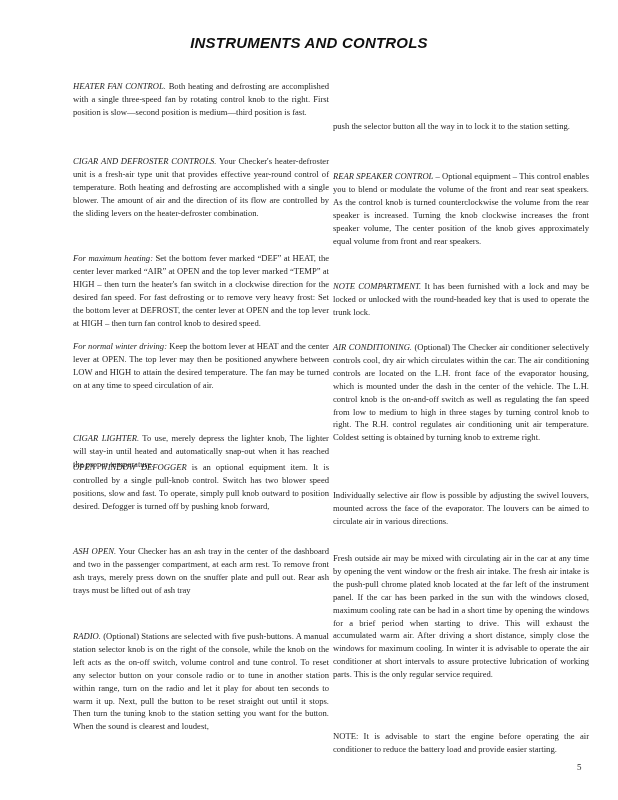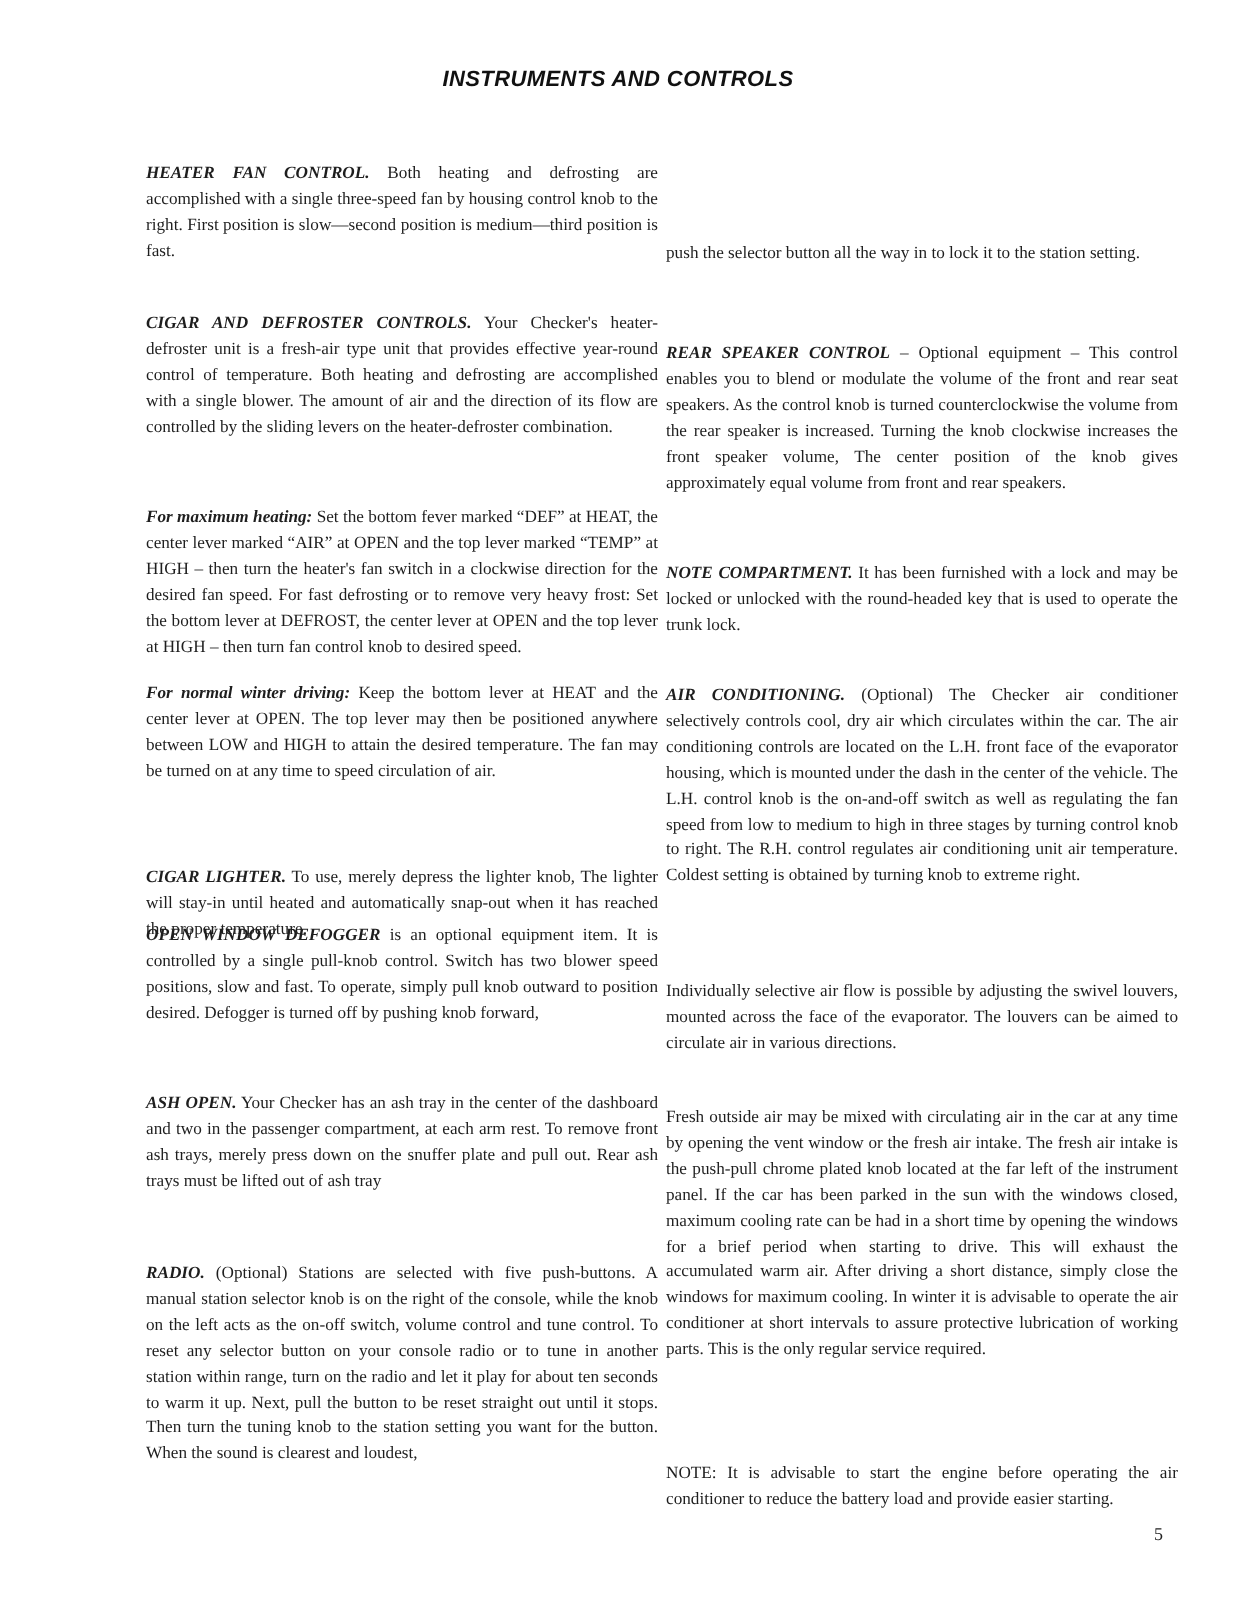--- a/index.html
+++ b/index.html
@@ -1,41 +1,41 @@
 <!DOCTYPE html>
 <html><head>
   <meta charset="utf-8">
   <style>
     html, body { margin: 0; padding: 0; background: #ffffff; }
     body { width: 618px; height: 800px; position: relative; overflow: hidden; color: #1a1a1a; }
     .title {
       position: absolute; top: 34px; left: 0; width: 618px; text-align: center;
       font-family: "Liberation Sans", sans-serif; font-weight: bold; font-style: italic;
-      font-size: 11px; letter-spacing: 0.2px; color: #111;
+      font-size: 15px; letter-spacing: 0.2px; color: #111;
     }
     .para {
       position: absolute; width: 256px;
       font-family: "Liberation Serif", serif; font-size: 8.6px; line-height: 12.9px;
       text-align: justify; margin: 0; color: #1e1e1e;
     }
     .col-left { left: 73px; }
     .col-right { left: 333px; width: 256px; margin-top: 40px; }
-    .head { font-weight: bold; font-style: italic; }
+    .head { font-weight: normal; font-style: italic; }
     .page-num {
       position: absolute; left: 577px; top: 762px;
       font-family: "Liberation Serif", serif; font-size: 9px; color: #222;
     }
   </style>
 </head>
 <body>
 
 <div class="title">INSTRUMENTS AND CONTROLS</div>
 
 <p class="para col-left" style="top:80px;">
-  <span class="head">HEATER FAN CONTROL.</span><span> Both heating and defrosting are accomplished with a single three-speed fan by housing control knob to the right. First position is slow—second position is medium—third position is fast.</span>
+  <span class="head">HEATER FAN CONTROL.</span><span> Both heating and defrosting are accomplished with a single three-speed fan by rotating control knob to the right. First position is slow—second position is medium—third position is fast.</span>
 </p>
 
 <p class="para col-left" style="top:155px;">
   <span class="head">CIGAR AND DEFROSTER CONTROLS.</span><span> Your Checker's heater-defroster unit is a fresh-air type unit that provides effective year-round control of temperature. Both heating and defrosting are accomplished with a single blower. The amount of air and the direction of its flow are controlled by the sliding levers on the heater-defroster combination.</span>
 </p>
 
 <p class="para col-left" style="top:252px;">
   <span class="head">For maximum heating:</span><span> Set the bottom fever marked “DEF” at HEAT, the center lever marked “AIR” at OPEN and the top lever marked “TEMP” at HIGH – then turn the heater's fan switch in a clockwise direction for the desired fan speed. For fast defrosting or to remove very heavy frost: Set the bottom lever at DEFROST, the center lever at OPEN and the top lever at HIGH – then turn fan control knob to desired speed.</span>
 </p>
 

